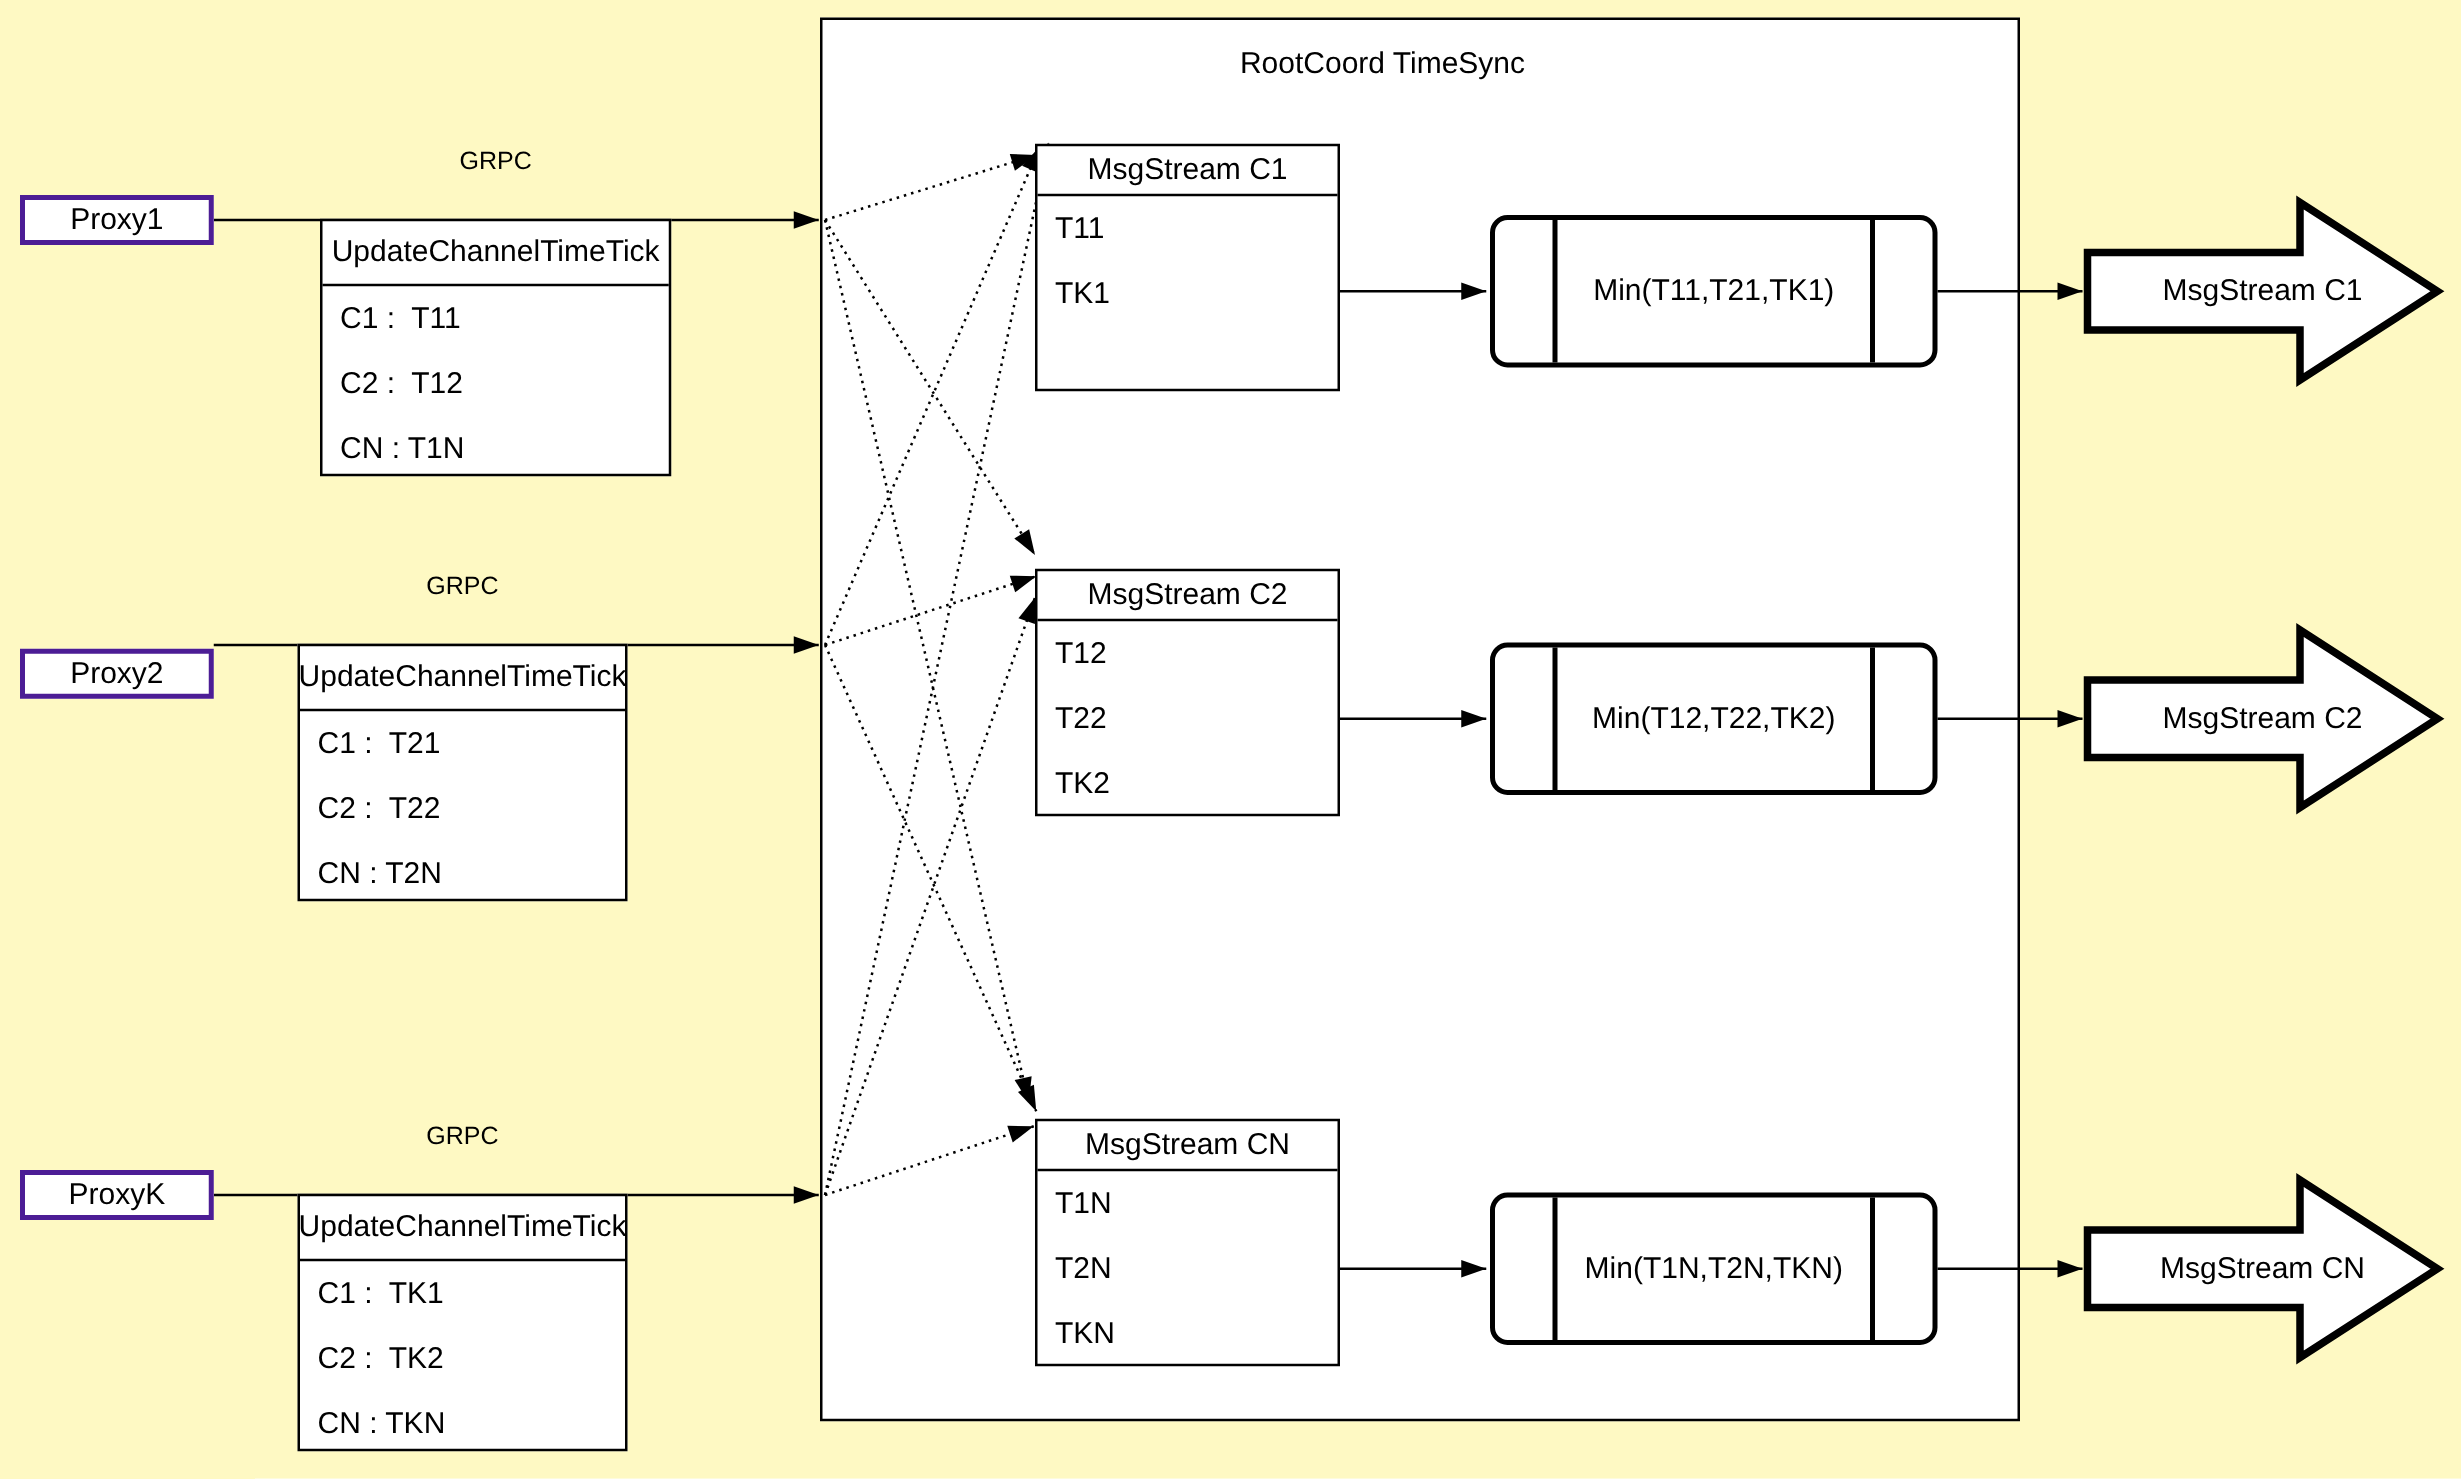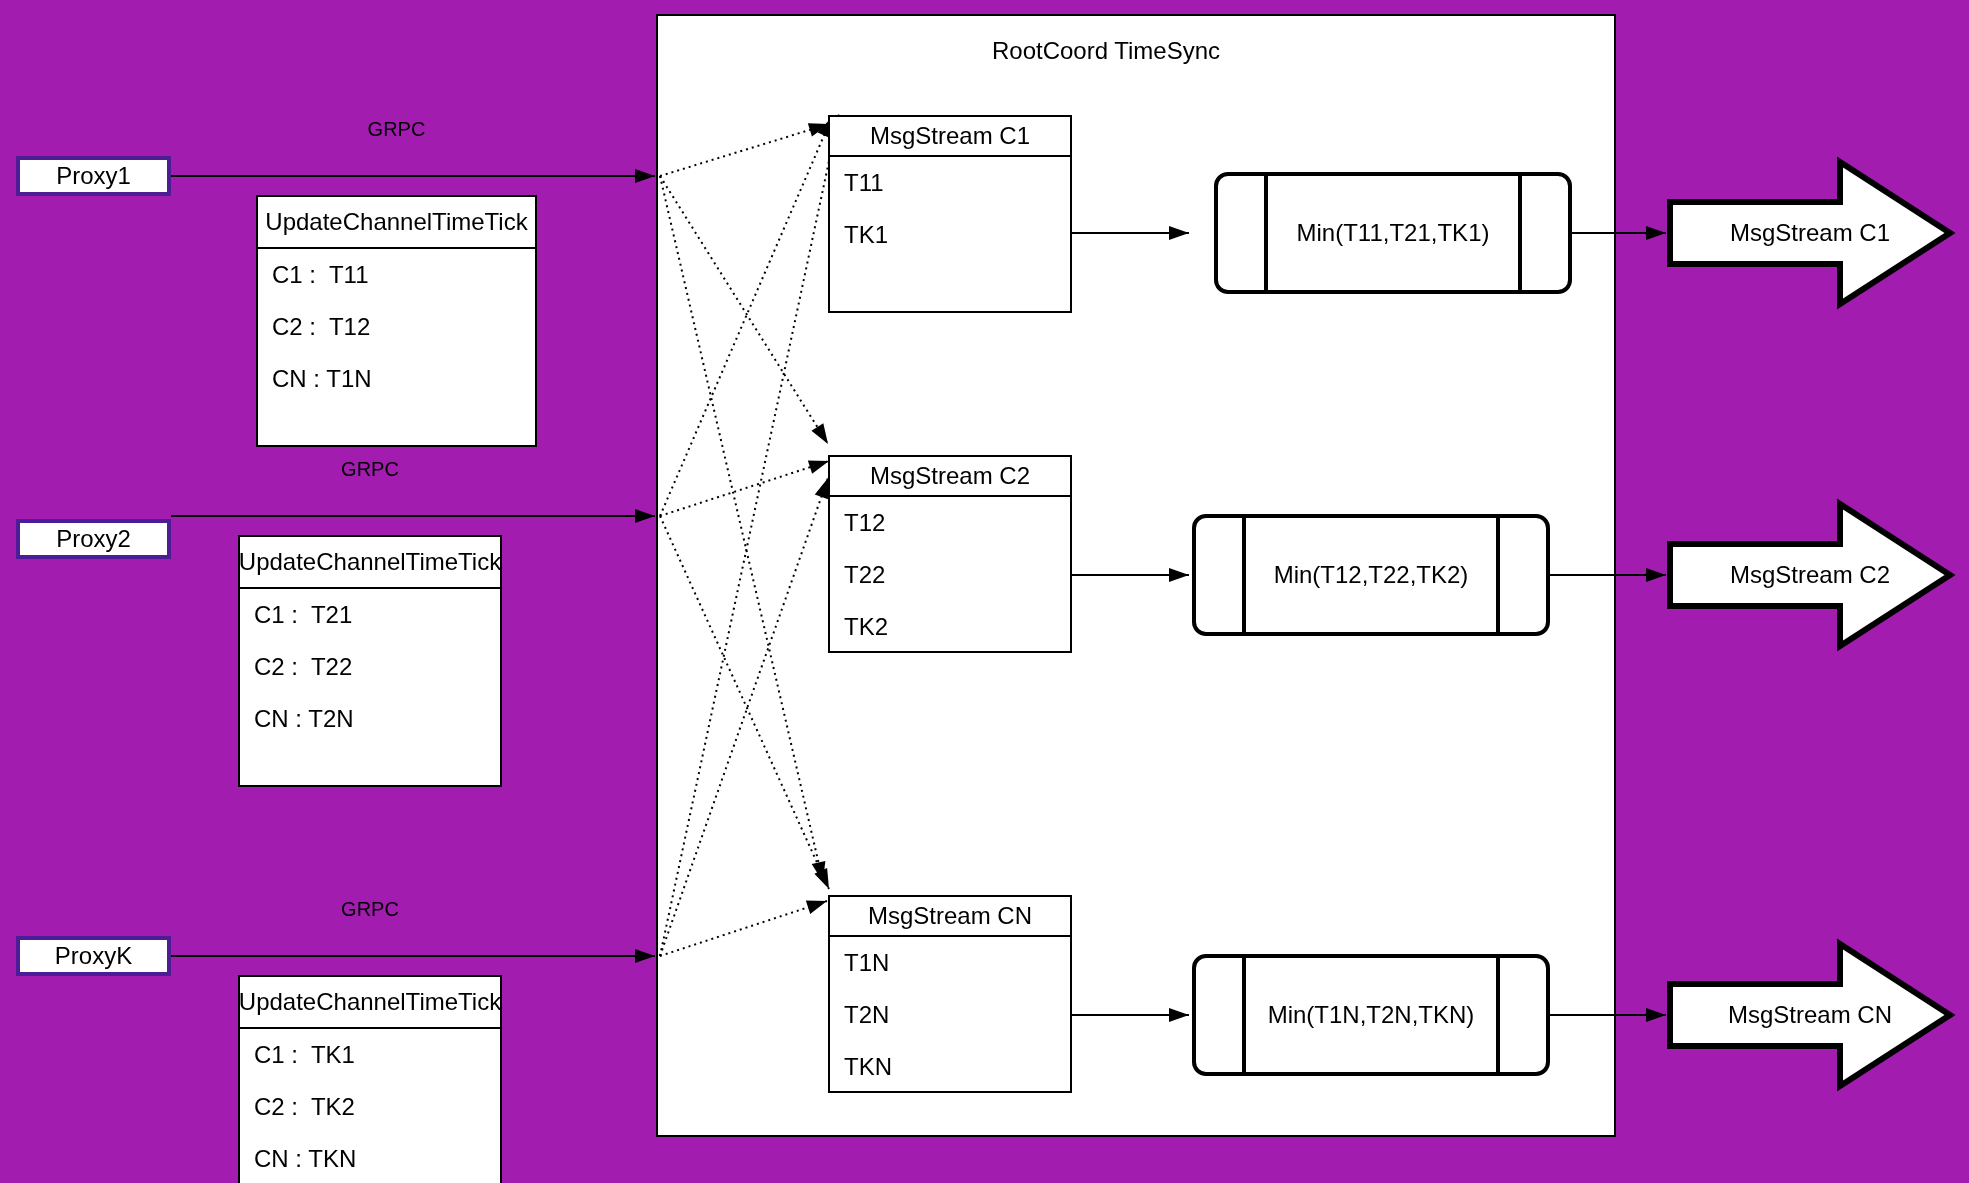--- a/index.html
+++ b/index.html
@@ -1,17 +1,17 @@
 <!DOCTYPE html>
 <html><head>
 <meta charset="utf-8">
 <style>
   html,body{margin:0;padding:0;background:#ffffff;}
   .canvas{
-    position:relative;width:1969px;height:1183px;background:#a21caf;
+    position:relative;width:1969px;height:1183px;background:#fef9c3;
     font-family:"Liberation Sans",sans-serif;color:#000;overflow:hidden;
   }
   .connectors{position:absolute;left:0;top:0;z-index:1;}
   .rc-box{
     position:absolute;left:656px;top:14px;width:960px;height:1123px;
     border:2px solid #000;box-sizing:border-box;z-index:0;background:#fff;
   }
   .rc-title{
     position:absolute;left:606px;top:36px;width:1000px;height:30px;
     text-align:center;font-size:24px;line-height:30px;z-index:2;
@@ -23,21 +23,21 @@
     font-size:24px;z-index:3;
   }
   .grpc-label{
     position:absolute;height:28px;text-align:center;
     font-size:20px;line-height:28px;z-index:3;
   }
   .utable,.stable{
     position:absolute;border:2px solid #000;box-sizing:border-box;
     background:#fff;z-index:2;
   }
-  .utable{height:252px;margin-top:20px;}
+  .utable{height:206px;}
   .stable{left:828px;width:244px;height:198px;}
   .t-header{
     border-bottom:2px solid #000;box-sizing:border-box;
     display:flex;align-items:center;justify-content:center;
     font-size:24px;
   }
   .utable .t-header{height:52px;}
   .stable .t-header{height:40px;}
   .t-row{
     height:52px;display:flex;align-items:center;
@@ -128,21 +128,21 @@
     <div class="t-header">UpdateChannelTimeTick</div>
     <div class="t-row">C1 :  T11</div>
     <div class="t-row">C2 :  T12</div>
     <div class="t-row">CN : T1N</div>
   </div>
   <div class="stable" style="top:115px;">
     <div class="t-header">MsgStream C1</div>
     <div class="t-row">T11</div>
     <div class="t-row">TK1</div>
   </div>
-  <div class="min-box" style="top:172px;margin-left:22px;">
+  <div class="min-box" style="top:172px;">
     <div class="min-div-l"></div>
     <div class="min-div-r"></div>
     <div class="min-label">Min(T11,T21,TK1)</div>
   </div>
   <div class="out-label" style="top:202px;">MsgStream C1</div>
 
   <div class="proxy-box" style="top:496px;margin-top:23px;">
     <span>Proxy2</span>
   </div>
   <div class="grpc-label" style="left:238px;top:455px;width:264px;">GRPC</div>

